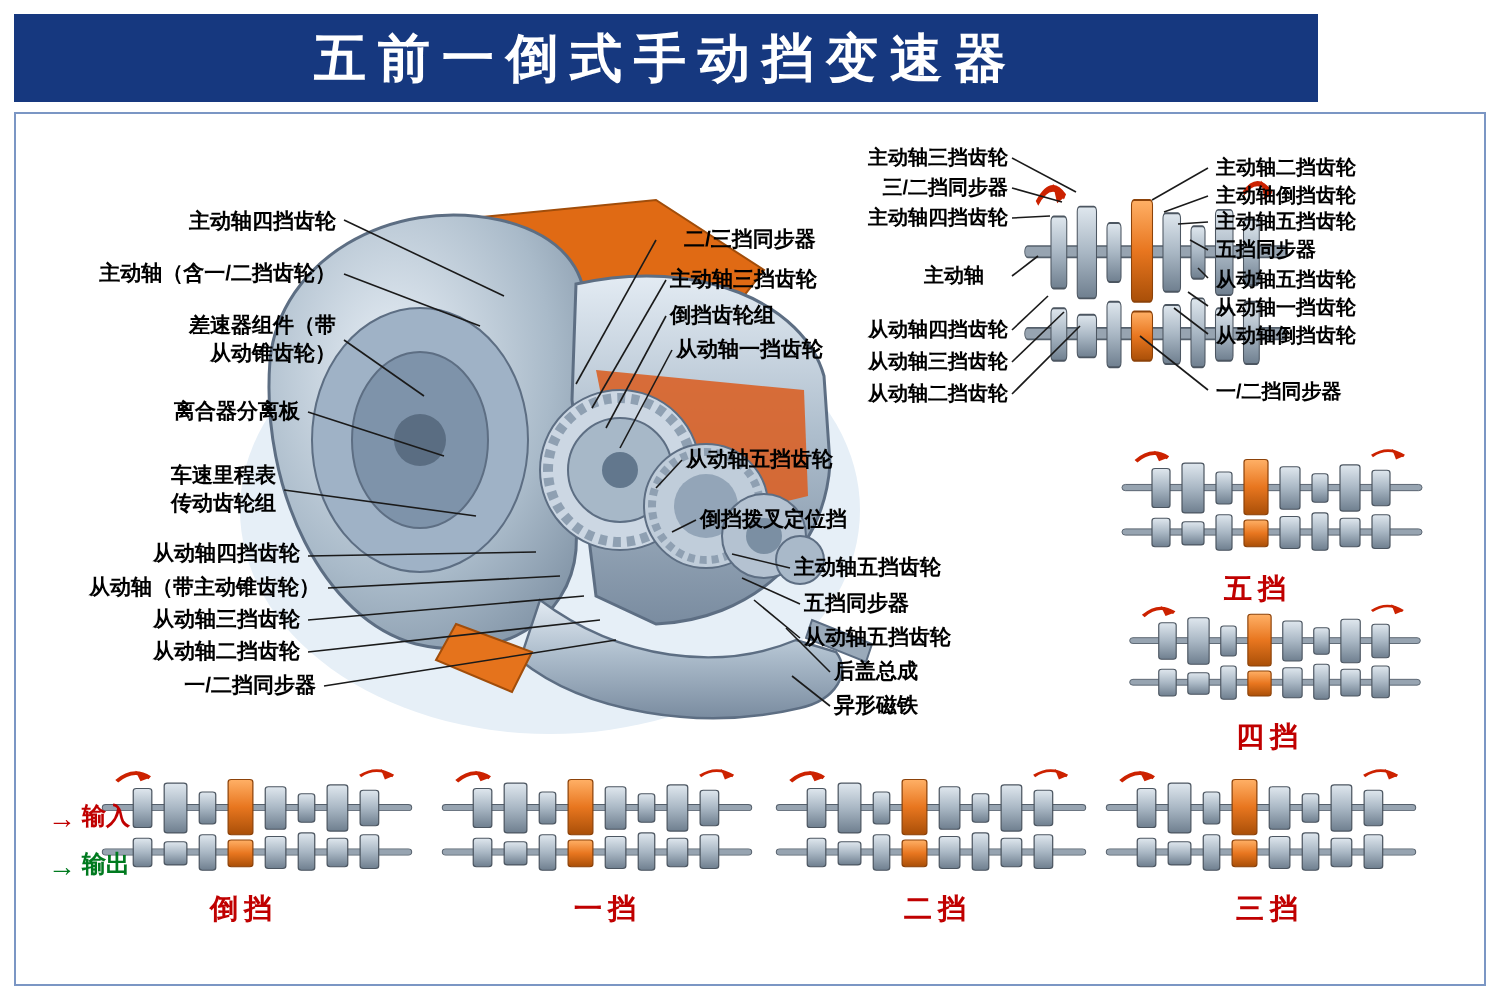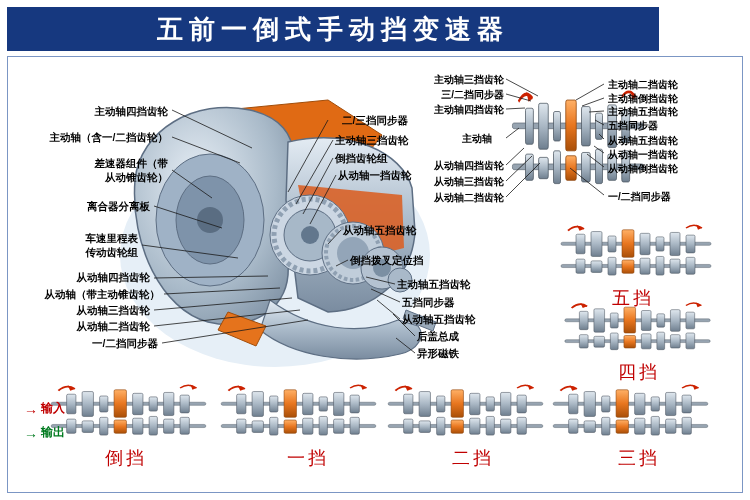--- a/index.html
+++ b/index.html
@@ -18,22 +18,22 @@
     position:absolute; left:7px; top:56px; width:736px; height:437px;
     border:1px solid var(--frame-border,#7b96c4); background:#fff;
   }
   .lbl {
     position:absolute; font-size:10.5px; font-weight:700; color:#000;
     line-height:1.3; white-space:pre-line; z-index:5;
   }
   .lbl.right { text-align:right; }
   .lbl.sm { font-size:10px; }
   .gear-name {
-    position:absolute; color:var(--gear-label,#c00000); font-size:18px;
-    font-weight:400; letter-spacing:3px; z-index:5;
+    position:absolute; color:var(--gear-label,#c00000); font-size:14px;
+    font-weight:700; letter-spacing:3px; z-index:5;
   }
   .legend {
     position:absolute; display:flex; align-items:center; gap:3px;
     font-size:12px; font-weight:700; z-index:5;
   }
   .legend .arr { font-size:14px; font-weight:700; }
   .legend.input { color:var(--input-label,#c00000); }
   .legend.input .arr { color:var(--input-label,#c00000); }
   .legend.output { color:var(--output-label,#007a1f); }
   .legend.output .arr { color:var(--output-label,#007a1f); }

